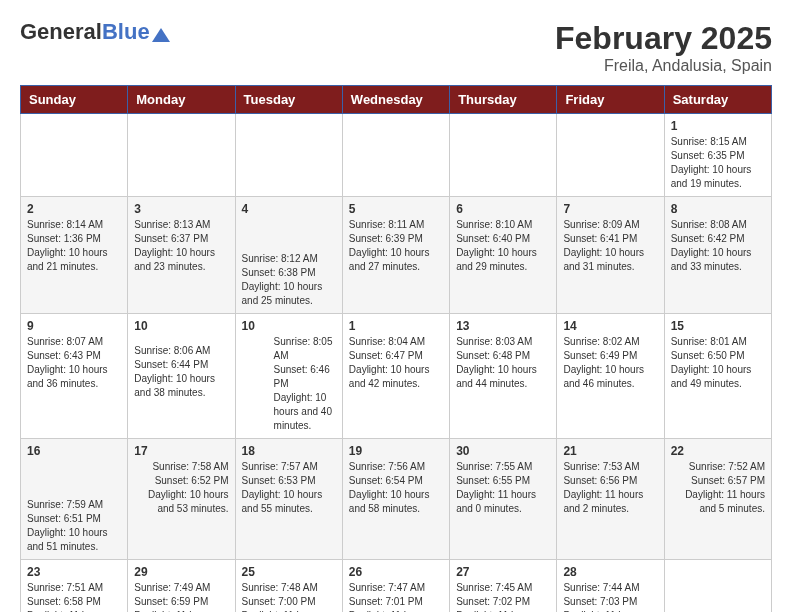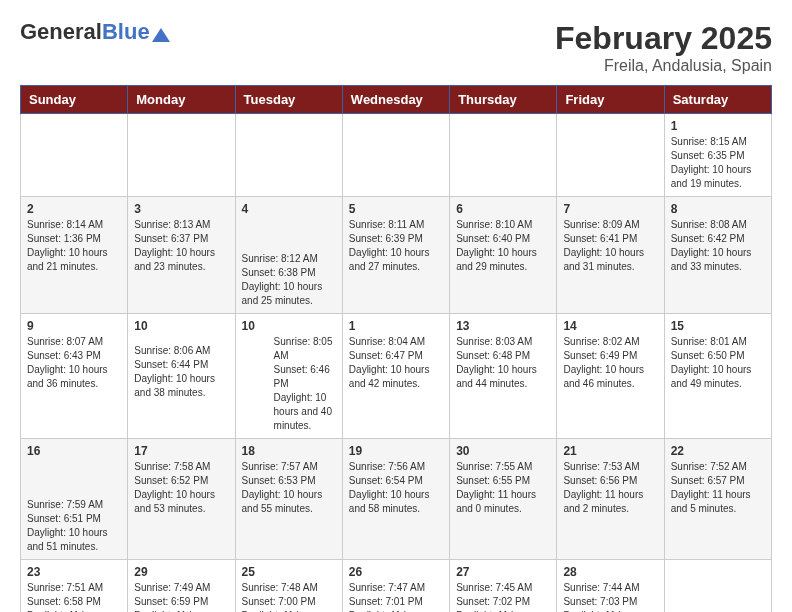--- a/index.html
+++ b/index.html
@@ -221,21 +221,21 @@
       </tr>
       <tr>
         <td>
           <span class="day-num">16</span>
           <div class="day-info" style="white-space: pre-line; margin-top: 40px;">Sunrise: 7:59 AM
 Sunset: 6:51 PM
 Daylight: 10 hours and 51 minutes.</div>
         </td>
         <td>
           <span class="day-num">17</span>
-          <div class="day-info" style="white-space: pre-line;">Sunrise: 7:58 AM
+          <div class="day-info" style="white-space: pre-line; text-align: right;">Sunrise: 7:58 AM
 Sunset: 6:52 PM
 Daylight: 10 hours and 53 minutes.</div>
         </td>
         <td>
           <span class="day-num">18</span>
           <div class="day-info" style="white-space: pre-line;">Sunrise: 7:57 AM
 Sunset: 6:53 PM
 Daylight: 10 hours and 55 minutes.</div>
         </td>
         <td>
@@ -251,21 +251,21 @@
 Daylight: 11 hours and 0 minutes.</div>
         </td>
         <td>
           <span class="day-num">21</span>
           <div class="day-info" style="white-space: pre-line;">Sunrise: 7:53 AM
 Sunset: 6:56 PM
 Daylight: 11 hours and 2 minutes.</div>
         </td>
         <td>
           <span class="day-num">22</span>
-          <div class="day-info" style="white-space: pre-line;">Sunrise: 7:52 AM
+          <div class="day-info" style="white-space: pre-line; text-align: right;">Sunrise: 7:52 AM
 Sunset: 6:57 PM
 Daylight: 11 hours and 5 minutes.</div>
         </td>
       </tr>
       <tr>
         <td>
           <span class="day-num">23</span>
           <div class="day-info" style="white-space: pre-line;">Sunrise: 7:51 AM
 Sunset: 6:58 PM
 Daylight: 11 hours and 7 minutes.</div>

